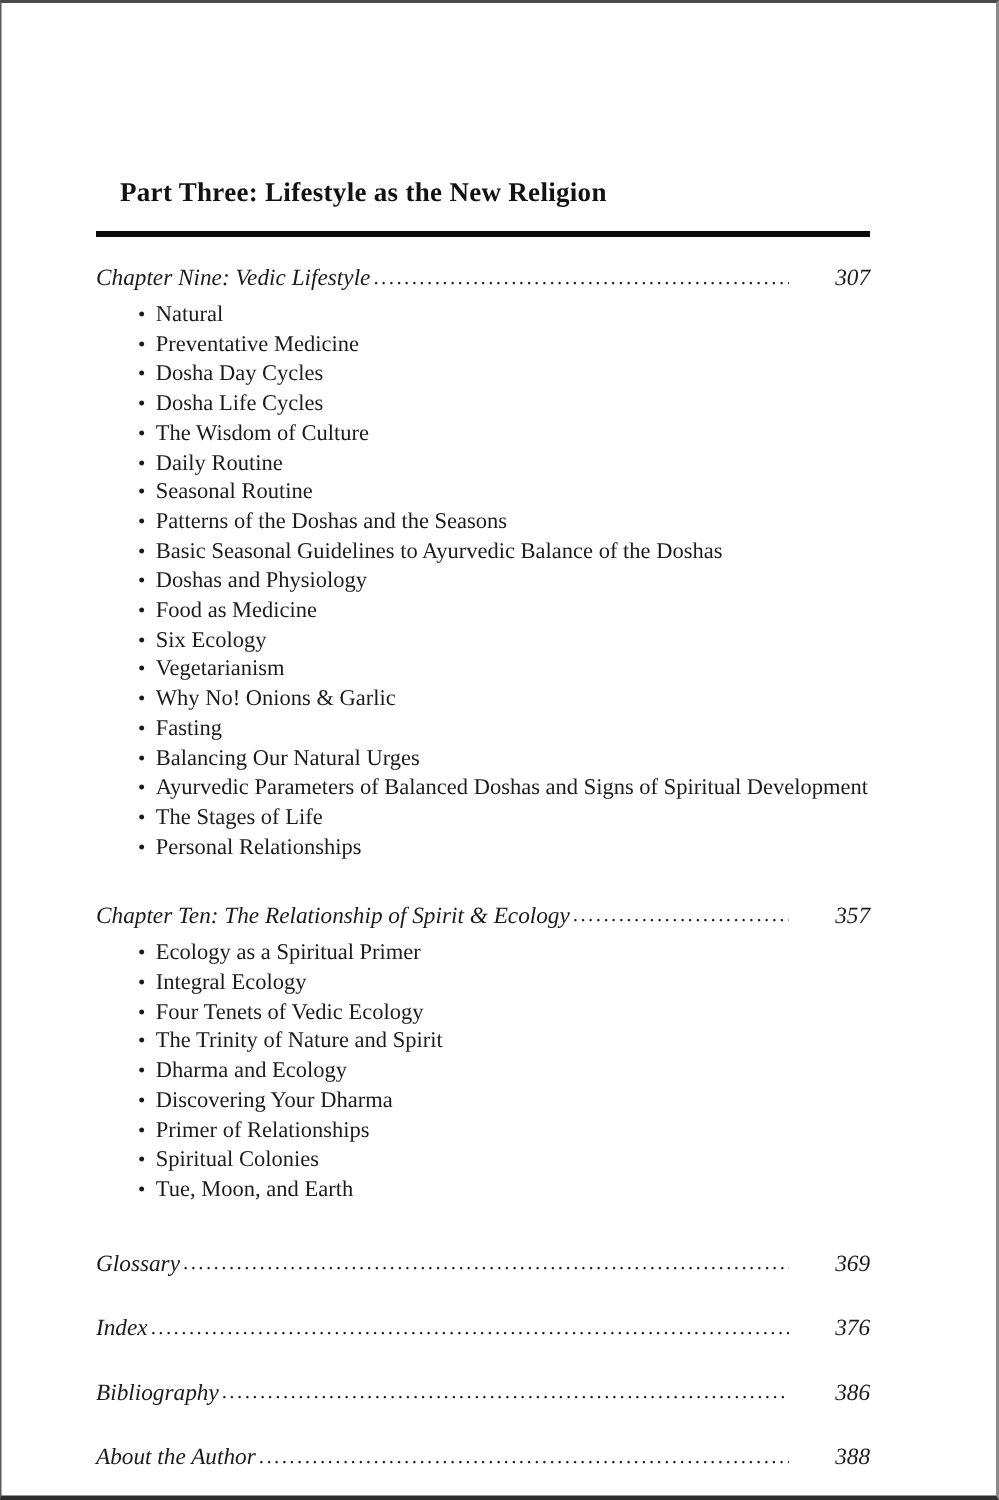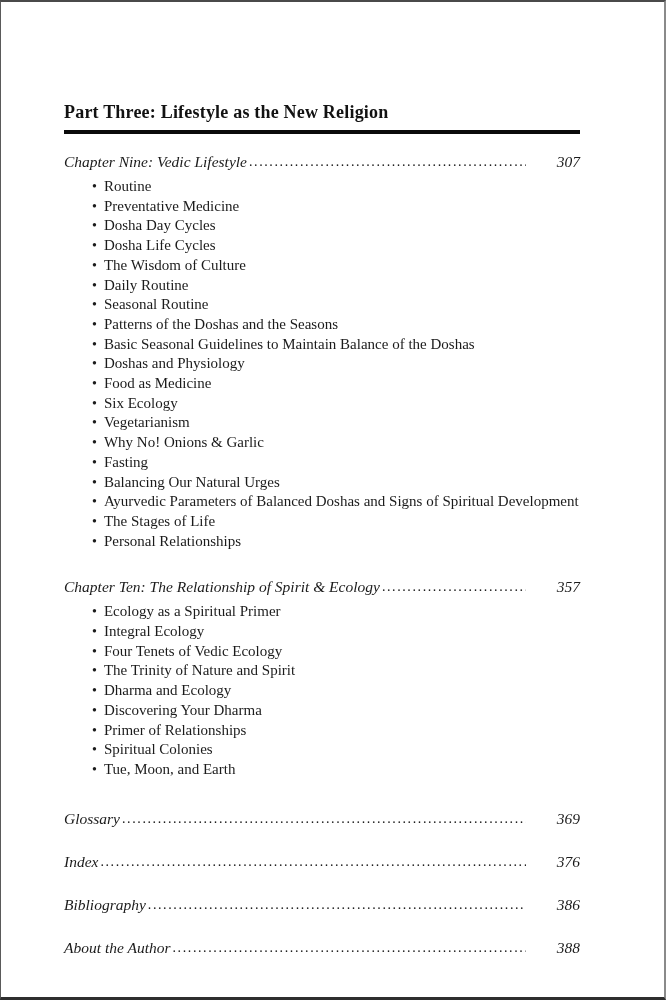--- a/index.html
+++ b/index.html
@@ -16,21 +16,21 @@
     border-top: 2px solid #4a4a4a;
     border-left: 1px solid #5a5a5a;
     border-right: 2px solid #8a8a8a;
     border-bottom: 3px solid #2e2e2e;
     padding: 100px 84px 0 63px;
     font-family: "Liberation Serif", serif;
     color: #1b1b1b;
     overflow: hidden;
   }
   .part-header h1 {
-    margin: 0;
+    margin: 16px;
     font-size: 18px;
     line-height: 20px;
     font-weight: bold;
     letter-spacing: 0.2px;
     color: #121212;
   }
   .rule {
     margin-top: 8px;
     height: 4px;
     background: #0a0a0a;
@@ -100,37 +100,37 @@
   </header>
 
   <main>
   <section class="chapter">
     <div class="toc-line">
       <span class="toc-title">Chapter Nine: Vedic Lifestyle</span>
       <span class="leader"></span>
       <span class="toc-page">307</span>
     </div>
     <ul class="topics">
-  <li><span class="bullet">•</span><span>Routine</span></li>
+  <li><span class="bullet">•</span><span>Natural</span></li>
 
   <li><span class="bullet">•</span><span>Preventative Medicine</span></li>
 
   <li><span class="bullet">•</span><span>Dosha Day Cycles</span></li>
 
   <li><span class="bullet">•</span><span>Dosha Life Cycles</span></li>
 
   <li><span class="bullet">•</span><span>The Wisdom of Culture</span></li>
 
   <li><span class="bullet">•</span><span>Daily Routine</span></li>
 
   <li><span class="bullet">•</span><span>Seasonal Routine</span></li>
 
   <li><span class="bullet">•</span><span>Patterns of the Doshas and the Seasons</span></li>
 
-  <li><span class="bullet">•</span><span>Basic Seasonal Guidelines to Maintain Balance of the Doshas</span></li>
+  <li><span class="bullet">•</span><span>Basic Seasonal Guidelines to Ayurvedic Balance of the Doshas</span></li>
 
   <li><span class="bullet">•</span><span>Doshas and Physiology</span></li>
 
   <li><span class="bullet">•</span><span>Food as Medicine</span></li>
 
   <li><span class="bullet">•</span><span>Six Ecology</span></li>
 
   <li><span class="bullet">•</span><span>Vegetarianism</span></li>
 
   <li><span class="bullet">•</span><span>Why No! Onions &amp; Garlic</span></li>

